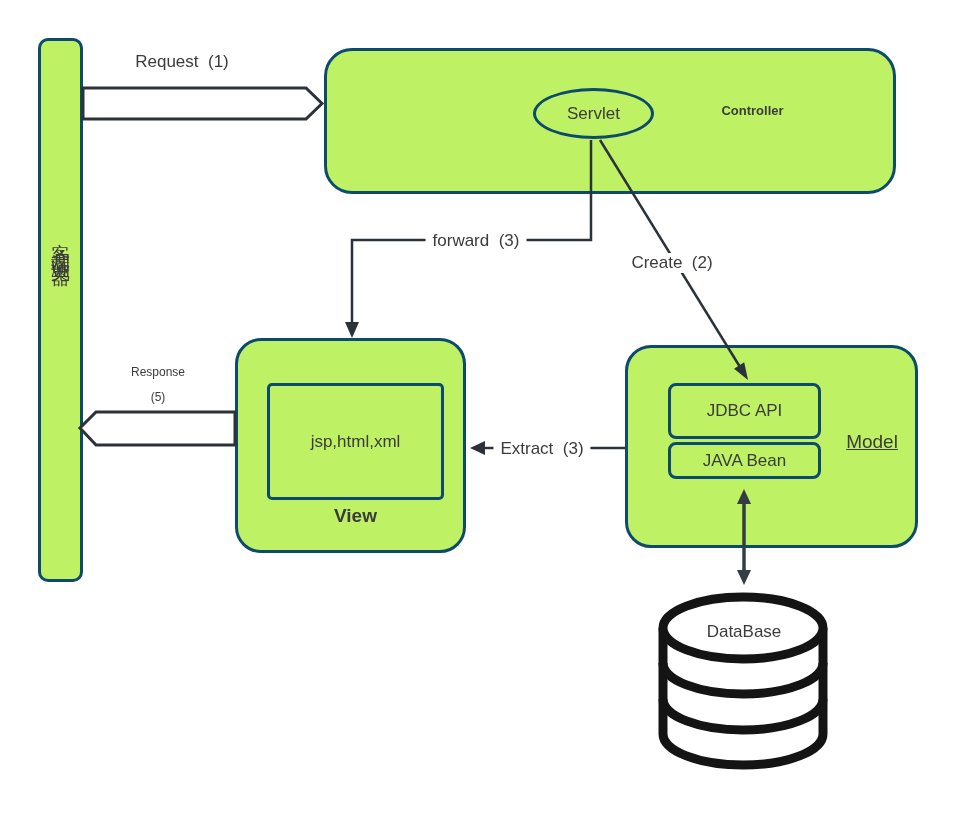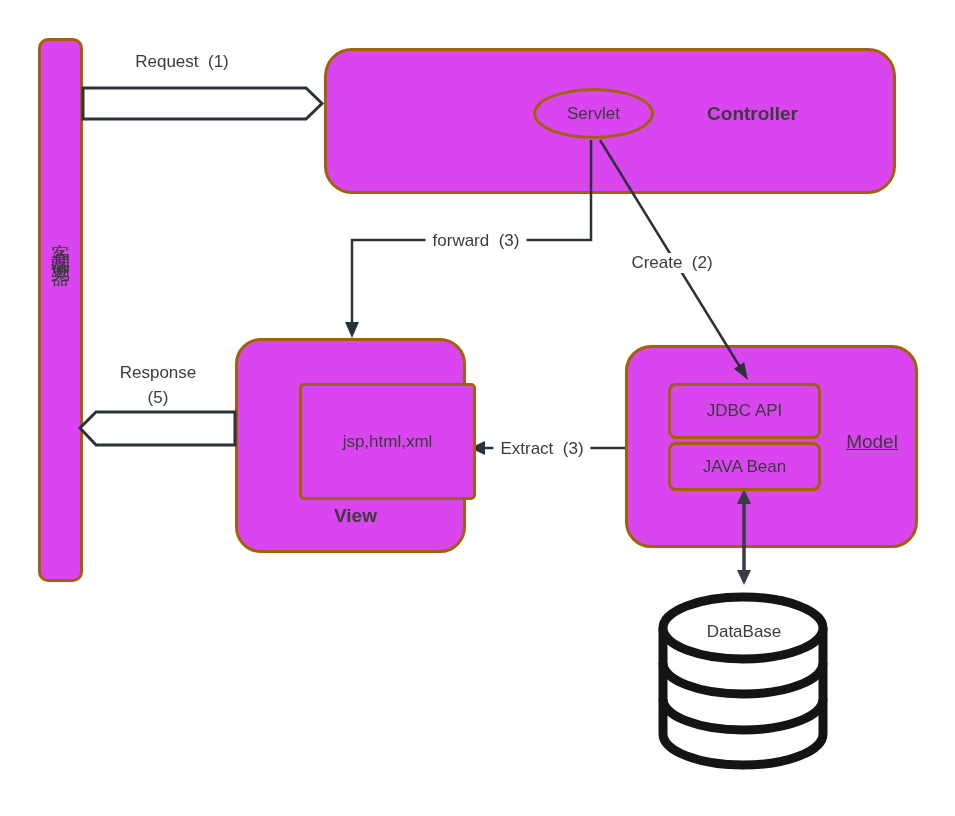--- a/index.html
+++ b/index.html
@@ -1,59 +1,59 @@
 <!DOCTYPE html>
 <html><head>
 <meta charset="utf-8">
 <style>
   html,body{margin:0;padding:0;background:#ffffff;}
   .stage{
     position:relative;width:955px;height:816px;background:#ffffff;overflow:hidden;
     font-family:"Liberation Sans","DejaVu Sans",sans-serif;color:#3b3b3b;
   }
   .abs{position:absolute;box-sizing:border-box;}
-  .box{border:3px solid #a16207;background:#d946ef;}
+  .box{border:3px solid #0c4a6e;background:#bef264;}
   .lbl{white-space:pre;color:#3b3b3b;}
   .center{display:flex;align-items:center;justify-content:center;}
 
   
   .z1{z-index:1;} .z3{z-index:3;}
   svg.overlay{position:absolute;left:0;top:0;z-index:2;}
 
   
   .client-bar{left:38px;top:38px;width:45px;height:544px;border-radius:10px;}
   .client-label-wrap{left:38px;top:228px;width:45px;height:170px;display:flex;justify-content:center;}
   .client-label{writing-mode:vertical-rl;text-orientation:upright;letter-spacing:5px;font-size:19px;color:#3b3b3b;}
 
   
   .controller-box{left:324px;top:48px;width:572px;height:146px;border-radius:28px;}
   .servlet{left:533px;top:88px;width:121px;height:51px;border-radius:50%;font-size:17px;}
-  .controller-title{left:680px;top:103px;width:145px;font-size:19px;font-weight:bold;justify-content:center;}
+  .controller-title{left:680px;top:103px;width:145px;font-size:13px;font-weight:bold;justify-content:center;}
 
   
   .view-box{left:235px;top:338px;width:231px;height:215px;border-radius:26px;}
-  .view-inner{left:267px;top:383px;width:177px;height:117px;border-radius:5px;font-size:17px;margin-left:32px;}
+  .view-inner{left:267px;top:383px;width:177px;height:117px;border-radius:5px;font-size:17px;}
   .view-title{left:267px;top:505px;width:177px;font-size:19px;font-weight:bold;justify-content:center;}
 
   
   .model-box{left:625px;top:345px;width:293px;height:203px;border-radius:26px;}
   .jdbc-box{left:668px;top:383px;width:153px;height:56px;border-radius:8px;font-size:17px;}
-  .bean-box{left:668px;top:442px;width:153px;height:49px;border-radius:8px;font-size:17px;}
+  .bean-box{left:668px;top:442px;width:153px;height:37px;border-radius:8px;font-size:17px;}
   .model-title{left:812px;top:431px;width:120px;font-size:19px;justify-content:center;text-decoration:underline;}
 
   
   .db-label{left:666px;top:622px;width:156px;font-size:17px;justify-content:center;}
 
   
   .request-label{left:97px;top:52px;width:170px;font-size:17px;justify-content:center;}
   .line-label{transform:translate(-50%,-50%);background:#ffffff;padding:0 7px;font-size:17px;}
   .forward-label{left:476px;top:241px;}
   .create-label{left:672px;top:263px;}
   .extract-label{left:542px;top:449px;}
-  .response-label{left:93px;top:360px;width:130px;font-size:17px;line-height:25px;
+  .response-label{left:93px;top:360px;width:130px;font-size:12px;line-height:25px;
     display:flex;flex-direction:column;align-items:center;}
 </style>
 </head>
 <body>
 
 <div class="stage">
 
   <div class="abs box z1 client-bar"></div>
   <div class="abs box z1 controller-box"></div>
   <div class="abs box z1 view-box"></div>

